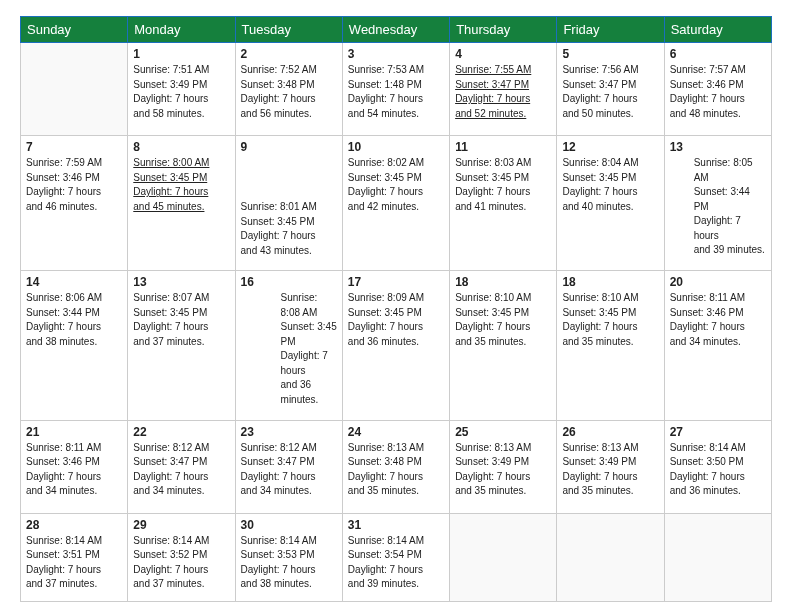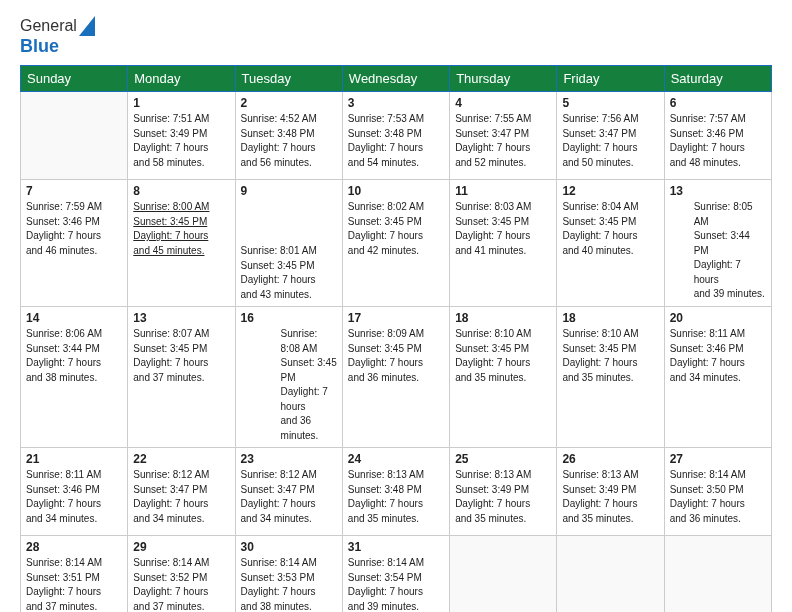--- a/index.html
+++ b/index.html
@@ -83,35 +83,20 @@
       background: #f9f9f9;
     }
     tr:last-child td {
       height: 80px;
     }
   </style>
 </head>
 <body>
 
 <div class="page">
-  <div class="header">
-    <div class="logo">
-      <div style="display:flex; align-items:center;">
-        <span class="logo-general">General</span>
-        <svg width="16" height="20" viewBox="0 0 16 20" style="margin-left:2px;">
-          <polygon points="0,20 16,0 16,20" fill="#1a6fbd"></polygon>
-        </svg>
-      </div>
-      <span class="logo-blue" style="font-size:18px;font-weight:bold;color:#1a6fbd;">Blue</span>
-    </div>
-    <div class="title-block">
-      <div class="month-title"></div>
-      <div class="location"></div>
-    </div>
-  </div>
 
   <table class="calendar">
     <thead>
       <tr>
       <th>Sunday</th>
           <th>Monday</th>
           <th>Tuesday</th>
           <th>Wednesday</th>
           <th>Thursday</th>
           <th>Friday</th>
@@ -123,35 +108,35 @@
           <td class="empty-cell"></td>
           <td>
             <span class="day-num">1</span>
             <div class="day-info" style="white-space: pre-line;">Sunrise: 7:51 AM
 Sunset: 3:49 PM
 Daylight: 7 hours
 and 58 minutes.</div>
           </td>
           <td>
             <span class="day-num">2</span>
-            <div class="day-info" style="white-space: pre-line;">Sunrise: 4:52 AM
+            <div class="day-info" style="white-space: pre-line;">Sunrise: 7:52 AM
 Sunset: 3:48 PM
 Daylight: 7 hours
 and 56 minutes.</div>
           </td>
           <td>
             <span class="day-num">3</span>
             <div class="day-info" style="white-space: pre-line;">Sunrise: 7:53 AM
-Sunset: 3:48 PM
+Sunset: 1:48 PM
 Daylight: 7 hours
 and 54 minutes.</div>
           </td>
           <td>
             <span class="day-num">4</span>
-            <div class="day-info" style="white-space: pre-line;">Sunrise: 7:55 AM
+            <div class="day-info" style="white-space: pre-line; text-decoration: underline;">Sunrise: 7:55 AM
 Sunset: 3:47 PM
 Daylight: 7 hours
 and 52 minutes.</div>
           </td>
           <td>
             <span class="day-num">5</span>
             <div class="day-info" style="white-space: pre-line;">Sunrise: 7:56 AM
 Sunset: 3:47 PM
 Daylight: 7 hours
 and 50 minutes.</div>

